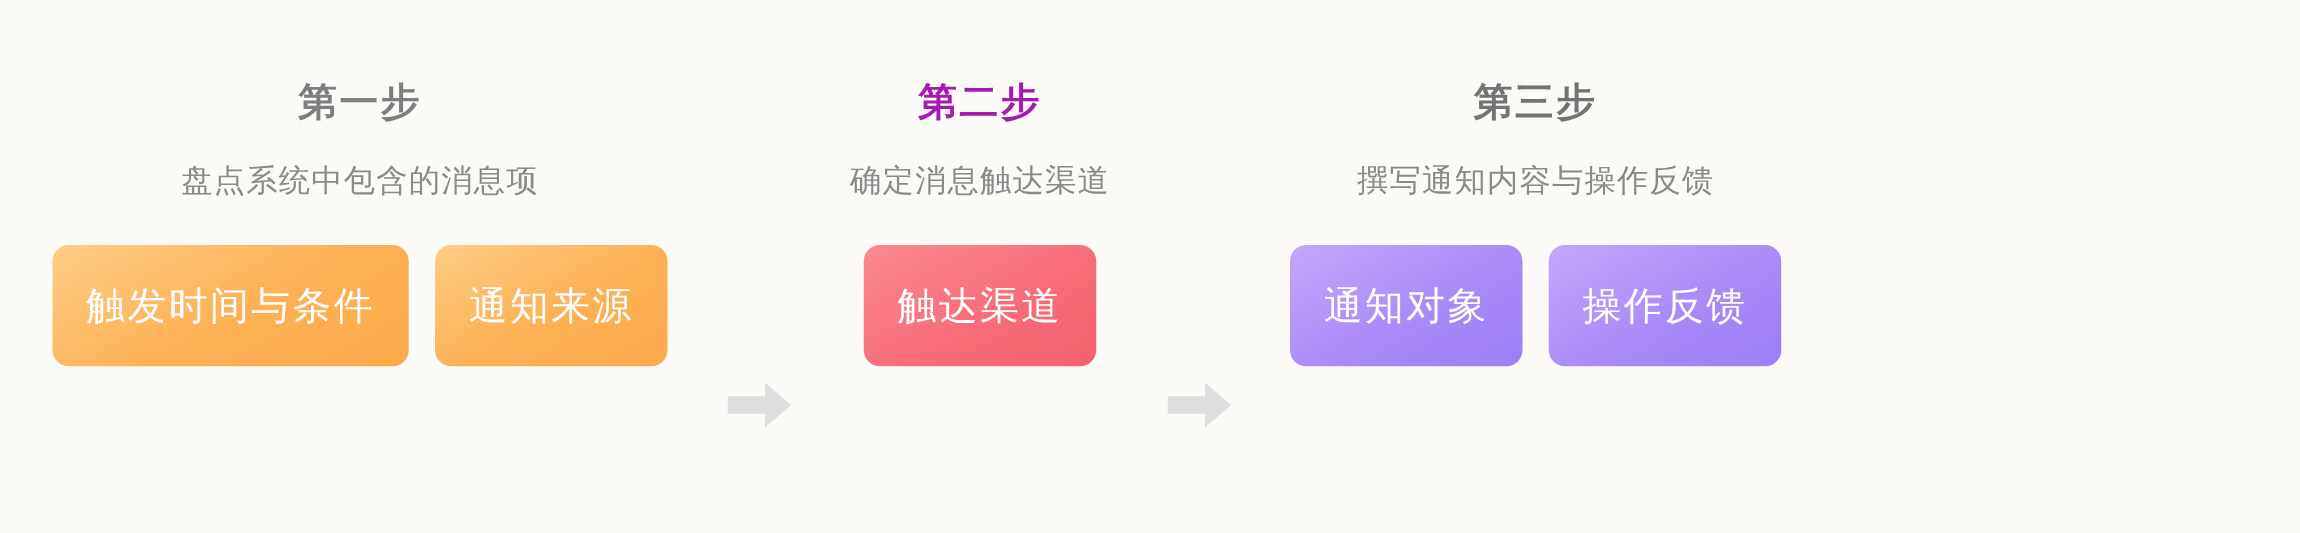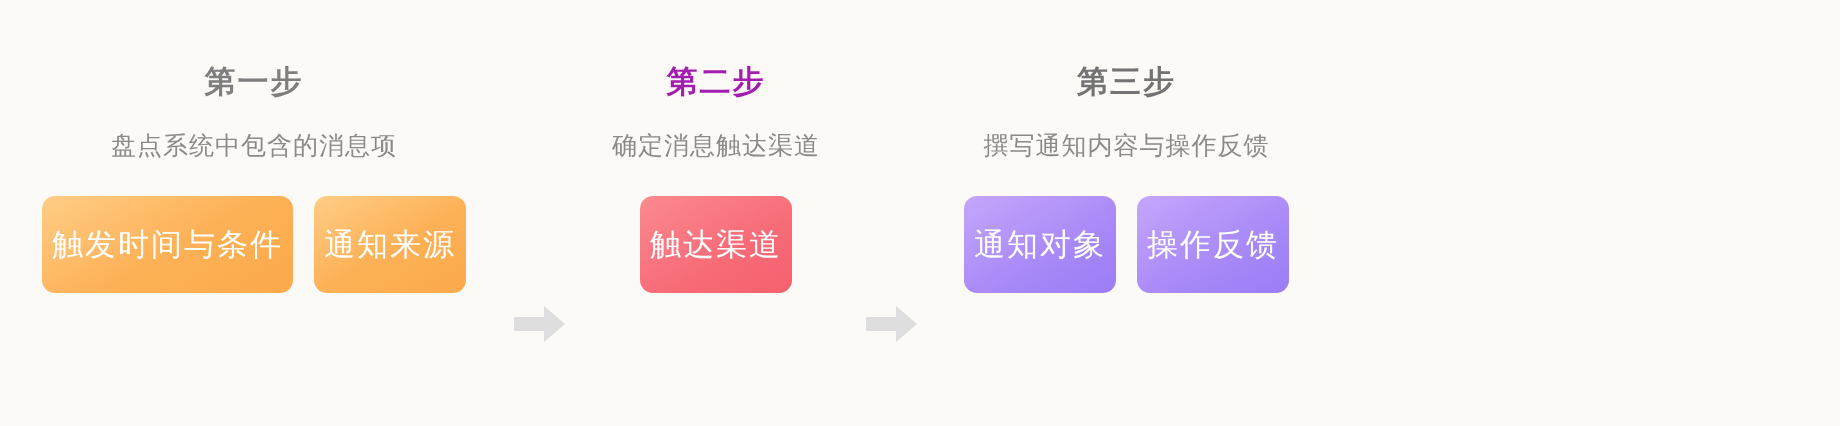--- a/index.html
+++ b/index.html
@@ -66,21 +66,21 @@
     margin-top: 38px;
   }
 
   .chip {
     height: 97px;
     box-sizing: border-box;
     display: flex;
     align-items: center;
     justify-content: center;
     border-radius: 13px;
-    padding: 0 10px;
+    padding: 0 27px;
     color: #FFFFFF;
     font-size: 31px;
     letter-spacing: 2px;
     white-space: nowrap;
     line-height: 1;
   }
 
   .chip + .chip {
     margin-left: 21px;
   }

